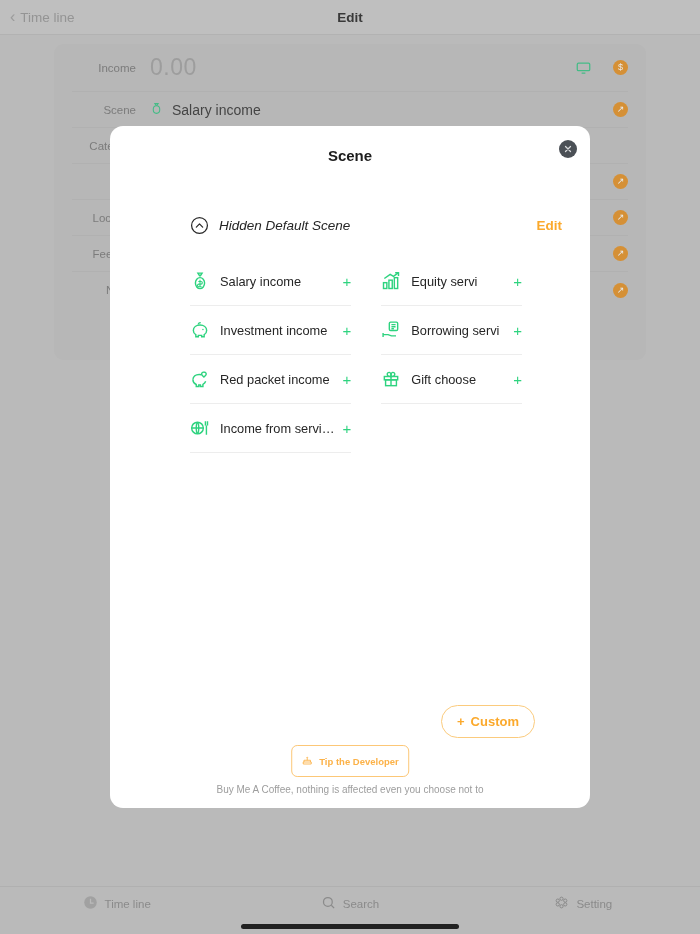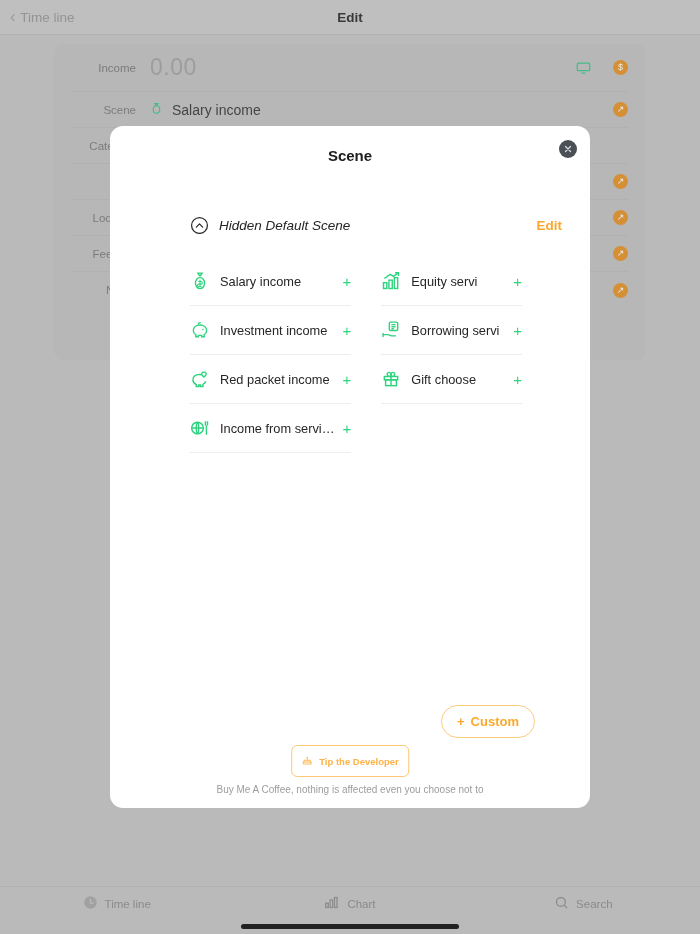--- a/index.html
+++ b/index.html
@@ -234,36 +234,39 @@
         <span>
           <svg viewBox="0 0 24 24" width="15" height="15" fill="#aaa">
               <circle cx="12" cy="12" r="10"></circle>
               <path d="M12 6v7h5" stroke="#c7c7c7" stroke-width="2" fill="none"></path>
             </svg>
         </span>
         <span>Time line</span>
       </div>
       <div class="tab">
         <span>
-          <svg viewBox="0 0 24 24" width="16" height="15" fill="none" stroke="#8f8f8f" stroke-width="2">
-            <rect x="2" y="13" width="4" height="7"></rect>
-              <rect x="9" y="8" width="4" height="12"></rect>
-              <rect x="16" y="4" width="4" height="16"></rect>
-          </svg>
-        </span>
-        <span>Chart</span>
-      </div>
-      <div class="tab">
-        <span>
           <svg viewBox="0 0 24 24" width="15" height="15" fill="none" stroke="#8f8f8f" stroke-width="2">
               <circle cx="11" cy="11" r="7"></circle>
               <path d="M16.5 16.5 21 21"></path>
             </svg>
         </span>
         <span>Search</span>
+      </div>
+      <div class="tab">
+        <span>
+          <svg viewBox="0 0 24 24" width="15" height="15" fill="none" stroke="#8f8f8f" stroke-width="1.6">
+            <circle cx="12" cy="6" r="2.6"></circle>
+              <circle cx="12" cy="18" r="2.6"></circle>
+              <circle cx="6" cy="9" r="2.6"></circle>
+            <circle cx="18" cy="9" r="2.6"></circle>
+              <circle cx="6" cy="15" r="2.6"></circle>
+              <circle cx="18" cy="15" r="2.6"></circle>
+          </svg>
+        </span>
+        <span>Setting</span>
       </div>
       <div class="home-ind"></div>
     </div>
 
   </div>
 
   <div class="scrim"></div>
 
   <div class="modal">
 

